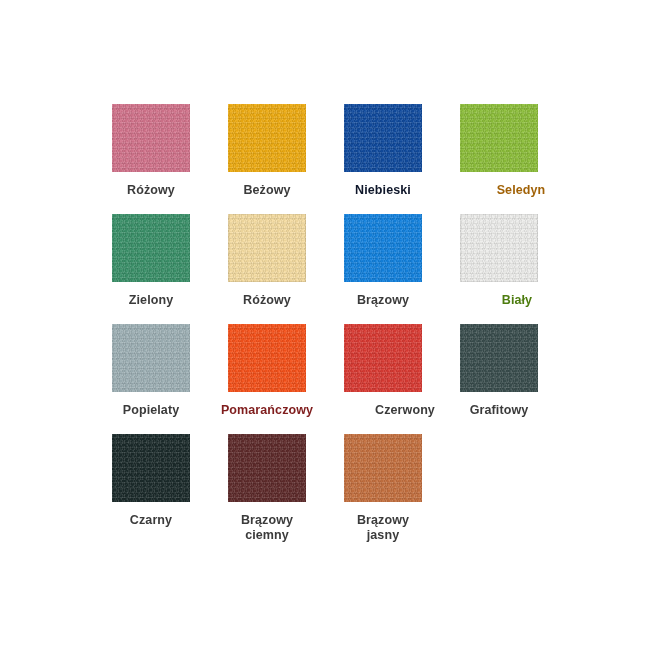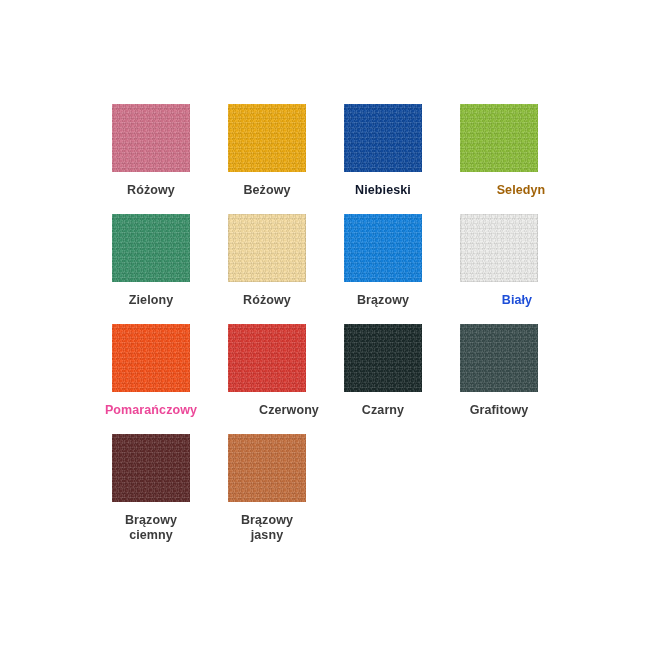--- a/index.html
+++ b/index.html
@@ -119,37 +119,41 @@
       <div class="swatch-cell">
         <div class="swatch-chip light-edge" style="background-color: rgb(245, 220, 161);"></div>
         <div class="swatch-label" style="color: rgb(59, 59, 59);">Różowy</div>
       </div>
       <div class="swatch-cell">
         <div class="swatch-chip" style="background-color: rgb(19, 130, 222);"></div>
         <div class="swatch-label" style="color: rgb(59, 59, 59);">Brązowy</div>
       </div>
       <div class="swatch-cell">
         <div class="swatch-chip light-edge" style="background-color: rgb(237, 237, 235);"></div>
-        <div class="swatch-label" style="color: #1d4ed8; margin-left: 36px;">Biały</div>
+        <div class="swatch-label" style="color: #4d7c0f; margin-left: 36px;">Biały</div>
+      </div>
+      <div class="swatch-cell">
+        <div class="swatch-chip" style="background-color: rgb(158, 176, 181);"></div>
+        <div class="swatch-label" style="color: rgb(59, 59, 59);">Popielaty</div>
       </div>
       <div class="swatch-cell">
         <div class="swatch-chip" style="background-color: rgb(245, 81, 26);"></div>
-        <div class="swatch-label" style="color: #ec4899;">Pomarańczowy</div>
+        <div class="swatch-label" style="color: #7f1d1d;">Pomarańczowy</div>
       </div>
       <div class="swatch-cell">
         <div class="swatch-chip" style="background-color: rgb(217, 58, 51);"></div>
         <div class="swatch-label" style="color: rgb(59, 59, 59); margin-left: 44px;">Czerwony</div>
       </div>
       <div class="swatch-cell">
+        <div class="swatch-chip" style="background-color: rgb(58, 78, 78);"></div>
+        <div class="swatch-label" style="color: rgb(59, 59, 59);">Grafitowy</div>
+      </div>
+      <div class="swatch-cell">
         <div class="swatch-chip" style="background-color: rgb(27, 43, 43);"></div>
         <div class="swatch-label" style="color: rgb(59, 59, 59);">Czarny</div>
-      </div>
-      <div class="swatch-cell">
-        <div class="swatch-chip" style="background-color: rgb(58, 78, 78);"></div>
-        <div class="swatch-label" style="color: rgb(59, 59, 59);">Grafitowy</div>
       </div>
       <div class="swatch-cell">
         <div class="swatch-chip" style="background-color: rgb(94, 43, 43);"></div>
         <div class="swatch-label" style="color: rgb(59, 59, 59);">Brązowy
 ciemny</div>
       </div>
       <div class="swatch-cell">
         <div class="swatch-chip" style="background-color: rgb(196, 112, 63);"></div>
         <div class="swatch-label" style="color: rgb(59, 59, 59);">Brązowy
 jasny</div>

